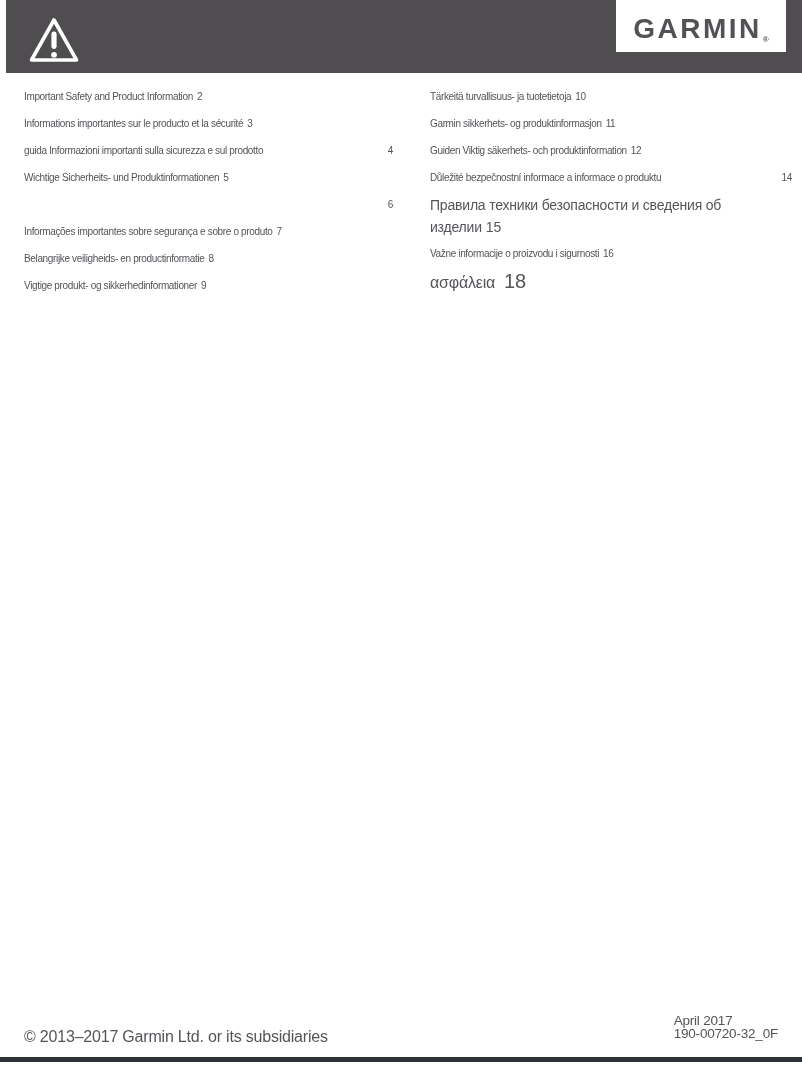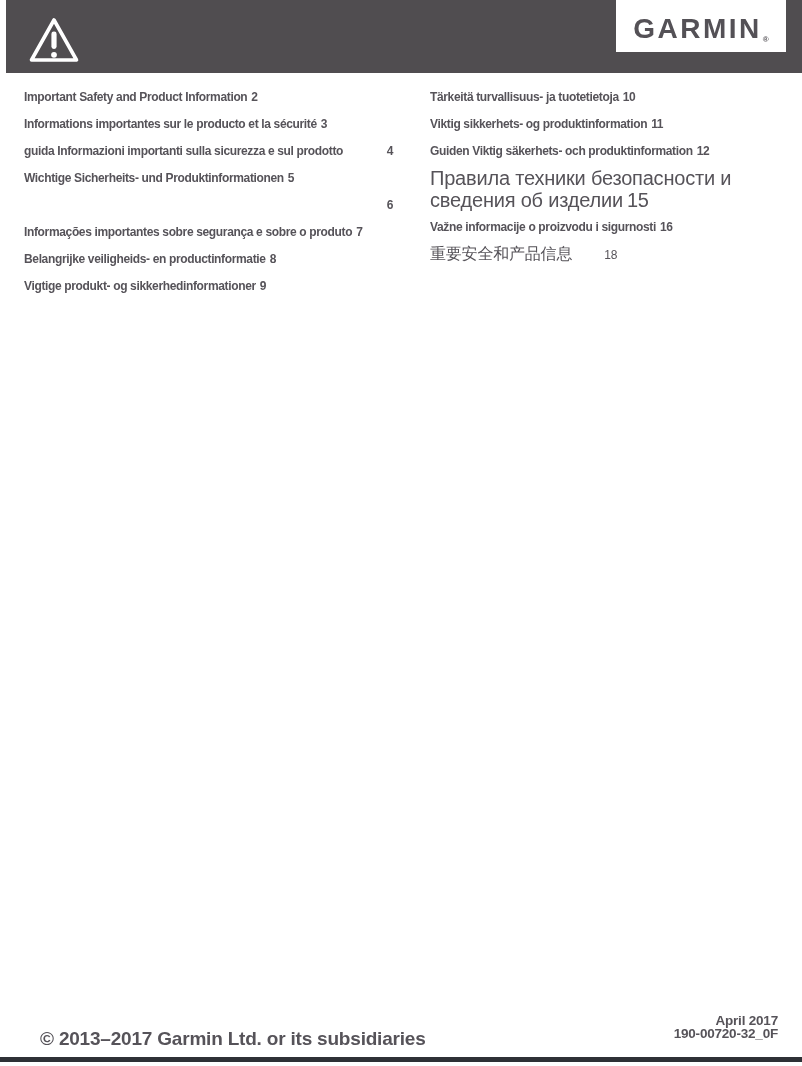--- a/index.html
+++ b/index.html
@@ -26,32 +26,32 @@
   .logo-text{
     font-weight:bold;font-size:28px;letter-spacing:2.5px;color:var(--logo-text,#545156);
     line-height:1;margin-top:6px;
   }
   .logo-reg{font-size:8px;font-weight:bold;color:var(--logo-text,#545156);align-self:flex-end;margin-bottom:8px;margin-left:1px;}
   
   .toc-col{position:absolute;top:86px;}
   .toc-col.left{left:24px;width:369px;}
   .toc-col.right{left:430px;width:362px;}
   .entry{
-    font-size:12px;font-weight:bold;letter-spacing:-0.35px;
+    font-size:10px;font-weight:normal;letter-spacing:-0.35px;
     line-height:22px;margin-bottom:5px;color:var(--text,#565359);
   }
   .entry::after{content:"";display:block;clear:both;}
   .entry .pg{margin-left:4px;}
   .entry.pr .pg{float:right;margin-left:0;}
-  .entry.rg{font-weight:normal;letter-spacing:-0.2px;font-size:20px;}
+  .entry.rg{font-weight:normal;letter-spacing:-0.2px;font-size:14px;}
   .entry.zh{font-size:16px;}
-  .entry.zh .pg{margin-left:32px;font-size:12px;}
+  .entry.zh .pg{margin-left:9px;font-size:20px;}
   
-  .copyright{position:absolute;left:40px;top:1028px;font-size:19px;font-weight:bold;letter-spacing:-0.2px;}
-  .footer-right{position:absolute;right:24px;top:1014px;text-align:right;font-size:13.5px;font-weight:bold;line-height:13px;letter-spacing:-0.2px;}
+  .copyright{position:absolute;left:24px;top:1028px;font-size:16px;font-weight:normal;letter-spacing:-0.2px;}
+  .footer-right{position:absolute;right:24px;top:1014px;font-size:13.5px;font-weight:normal;line-height:13px;letter-spacing:-0.2px;}
   .bottom-bar{position:absolute;left:0;top:1057px;width:802px;height:5px;background:var(--bottom-bar,#2e3136);}
 </style>
 </head>
 <body>
 
 <div class="page">
 
   <div class="header-bar">
     <svg class="warn" viewBox="0 0 52 48" xmlns="http://www.w3.org/2000/svg">
       <path d="M26 4 L48.5 44 L3.5 44 Z" fill="none" stroke="#ffffff" stroke-width="3.6" stroke-linejoin="round"></path>
@@ -89,33 +89,36 @@
     <div class="entry">
       <span class="t">Vigtige produkt- og sikkerhedinformationer</span><span class="pg">9</span>
     </div>
   </div>
 
   <div class="toc-col right">
     <div class="entry">
       <span class="t">Tärkeitä turvallisuus- ja tuotetietoja</span><span class="pg">10</span>
     </div>
     <div class="entry">
-      <span class="t">Viktig sikkerhets- og produktinformation</span><span class="pg">11</span>
+      <span class="t">Garmin sikkerhets- og produktinformasjon</span><span class="pg">11</span>
     </div>
     <div class="entry">
       <span class="t">Guiden Viktig säkerhets- och produktinformation</span><span class="pg">12</span>
+    </div>
+    <div class="entry pr">
+      <span class="t">Důležité bezpečnostní informace a informace o produktu</span><span class="pg">14</span>
     </div>
     <div class="entry rg">
       <span class="t">Правила техники безопасности и сведения об изделии</span><span class="pg">15</span>
     </div>
     <div class="entry">
       <span class="t">Važne informacije o proizvodu i sigurnosti</span><span class="pg">16</span>
     </div>
     <div class="entry rg zh">
-      <span class="t">重要安全和产品信息</span><span class="pg">18</span>
+      <span class="t">ασφάλεια</span><span class="pg">18</span>
     </div>
   </div>
 
   <div class="copyright">© 2013–2017 Garmin Ltd. or its subsidiaries</div>
 
   <div class="footer-right">
     <div>April 2017</div>
     <div>190-00720-32_0F</div>
   </div>
 

